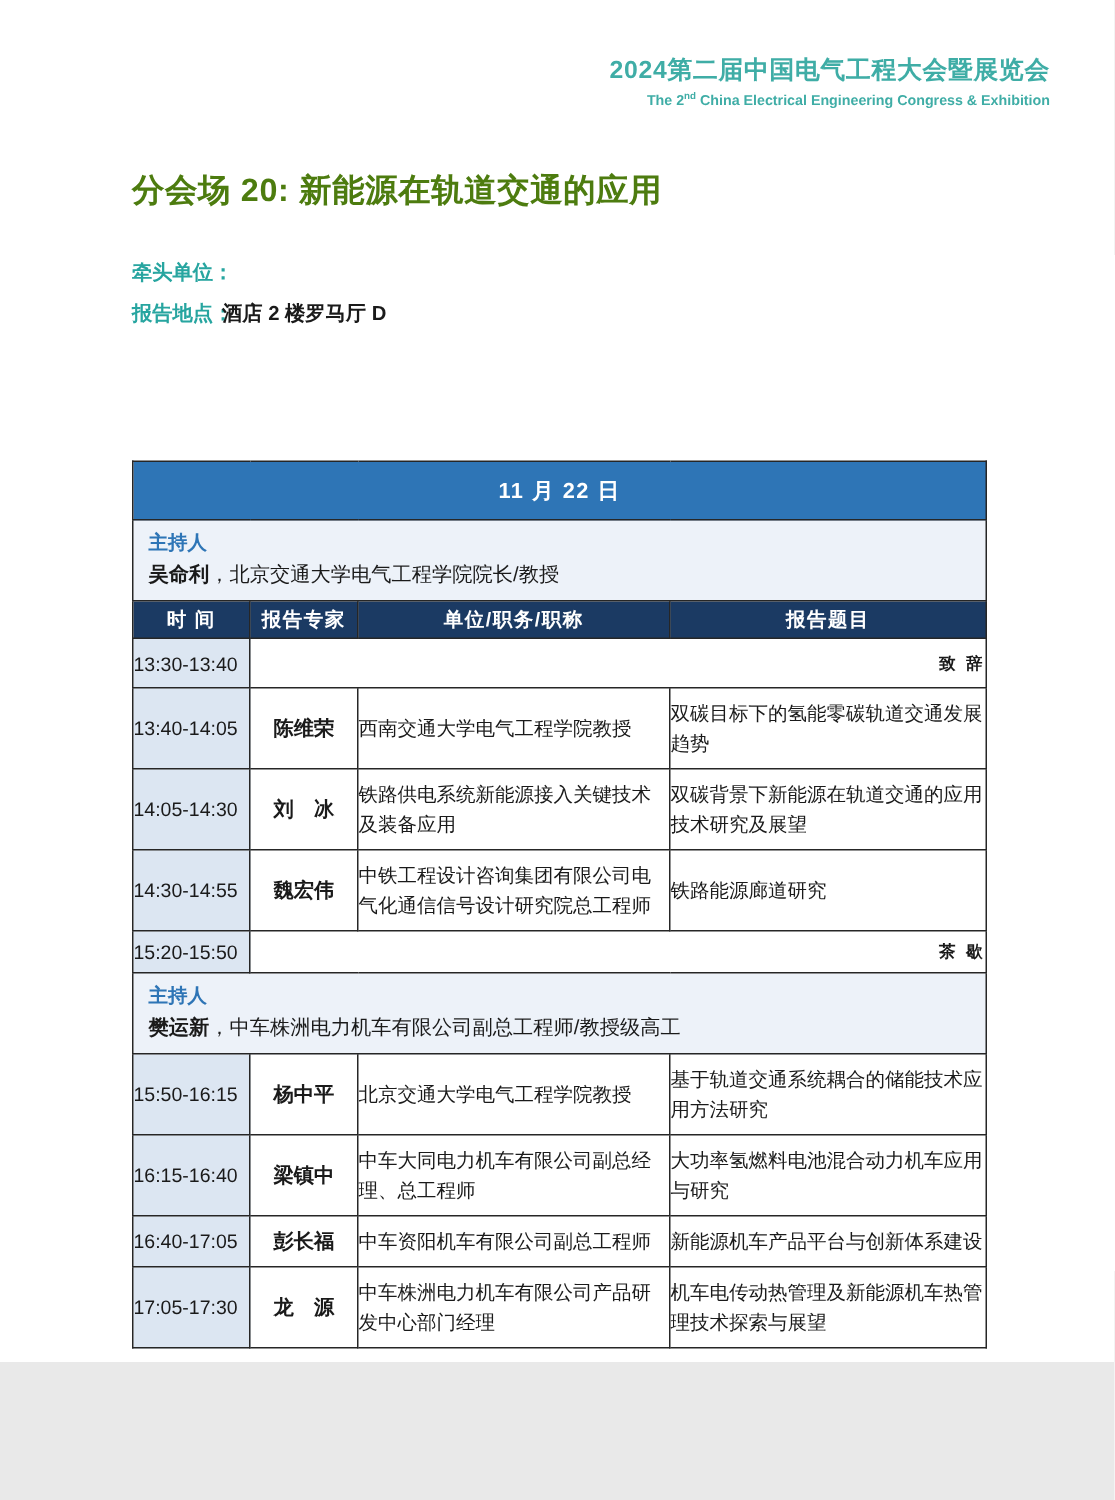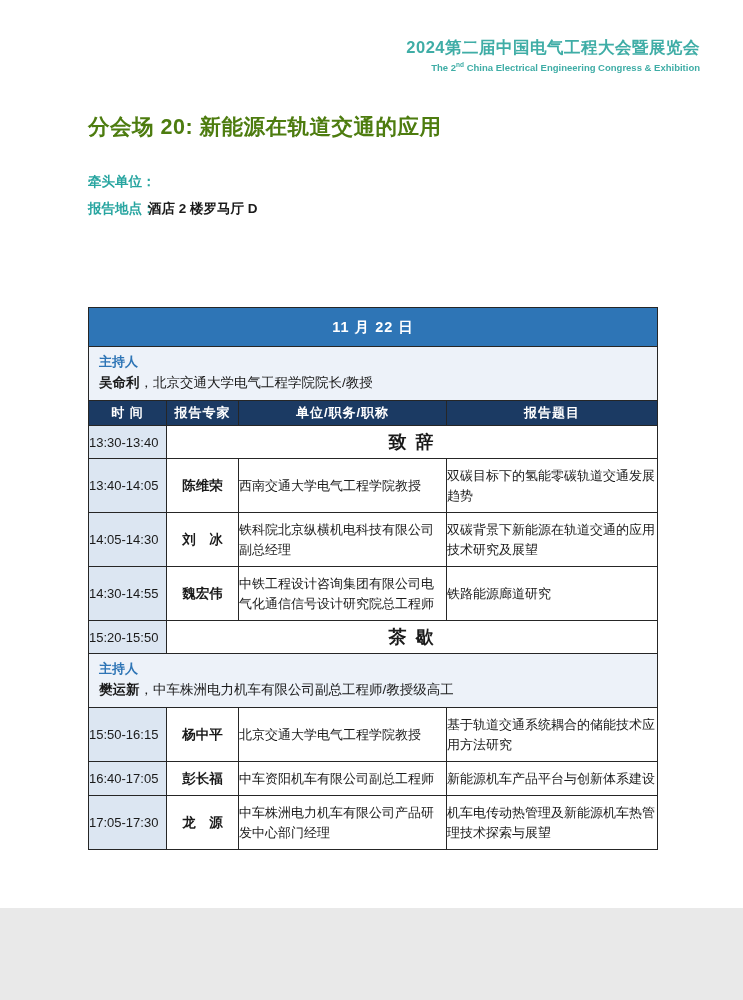--- a/index.html
+++ b/index.html
@@ -66,21 +66,21 @@
     background:#1b3a63;color:#ffffff;
     font-weight:bold;font-size:13px;
     height:15px;padding:3px 4px;text-align:center;letter-spacing:1px;
   }
   td.time{
     background:#dce6f2;text-align:left;
     font-size:13px;white-space:nowrap;padding:4px 2px;
   }
   td.speaker{text-align:center;font-weight:bold;font-size:13.5px;}
   td.affil,td.topic{text-align:left;line-height:20px;}
-  td.span-cell{text-align:center;font-weight:bold;font-size:18px;letter-spacing:2px;}
+  td.span-cell{text-align:right;font-weight:bold;font-size:11px;letter-spacing:2px;}
   tr.h2 td{height:45px;}
   tr.h1a td{height:24px;}
   tr.h1b td{height:19px;}
   tr.h1c td{height:25px;}
   
   .page-number{
     position:absolute;top:946px;left:0;right:0;
     text-align:center;font-size:11px;color:#444;
     font-family:"Liberation Serif","DejaVu Serif",serif;
   }
@@ -141,21 +141,21 @@
       <tr class="h2">
         <td class="time">13:40-14:05</td>
         <td class="speaker">陈维荣</td>
         <td class="affil">西南交通大学电气工程学院教授</td>
         <td class="topic">双碳目标下的氢能零碳轨道交通发展趋势</td>
       </tr>
 
       <tr class="h2">
         <td class="time">14:05-14:30</td>
         <td class="speaker">刘　冰</td>
-        <td class="affil">铁科院北京纵横机电科技有限公司副总经理</td>
+        <td class="affil">铁路供电系统新能源接入关键技术及装备应用</td>
         <td class="topic">双碳背景下新能源在轨道交通的应用技术研究及展望</td>
       </tr>
 
       <tr class="h2">
         <td class="time">14:30-14:55</td>
         <td class="speaker">魏宏伟</td>
         <td class="affil">中铁工程设计咨询集团有限公司电气化通信信号设计研究院总工程师</td>
         <td class="topic">铁路能源廊道研究</td>
       </tr>
 
@@ -172,20 +172,26 @@
         </td>
       </tr>
 
       <tr class="h2">
         <td class="time">15:50-16:15</td>
         <td class="speaker">杨中平</td>
         <td class="affil">北京交通大学电气工程学院教授</td>
         <td class="topic">基于轨道交通系统耦合的储能技术应用方法研究</td>
       </tr>
 
+      <tr class="h2">
+        <td class="time">16:15-16:40</td>
+        <td class="speaker">梁镇中</td>
+        <td class="affil">中车大同电力机车有限公司副总经理、总工程师</td>
+        <td class="topic">大功率氢燃料电池混合动力机车应用与研究</td>
+      </tr>
 
       <tr class="h1c">
         <td class="time">16:40-17:05</td>
         <td class="speaker">彭长福</td>
         <td class="affil">中车资阳机车有限公司副总工程师</td>
         <td class="topic">新能源机车产品平台与创新体系建设</td>
       </tr>
 
       <tr class="h2">
         <td class="time">17:05-17:30</td>

